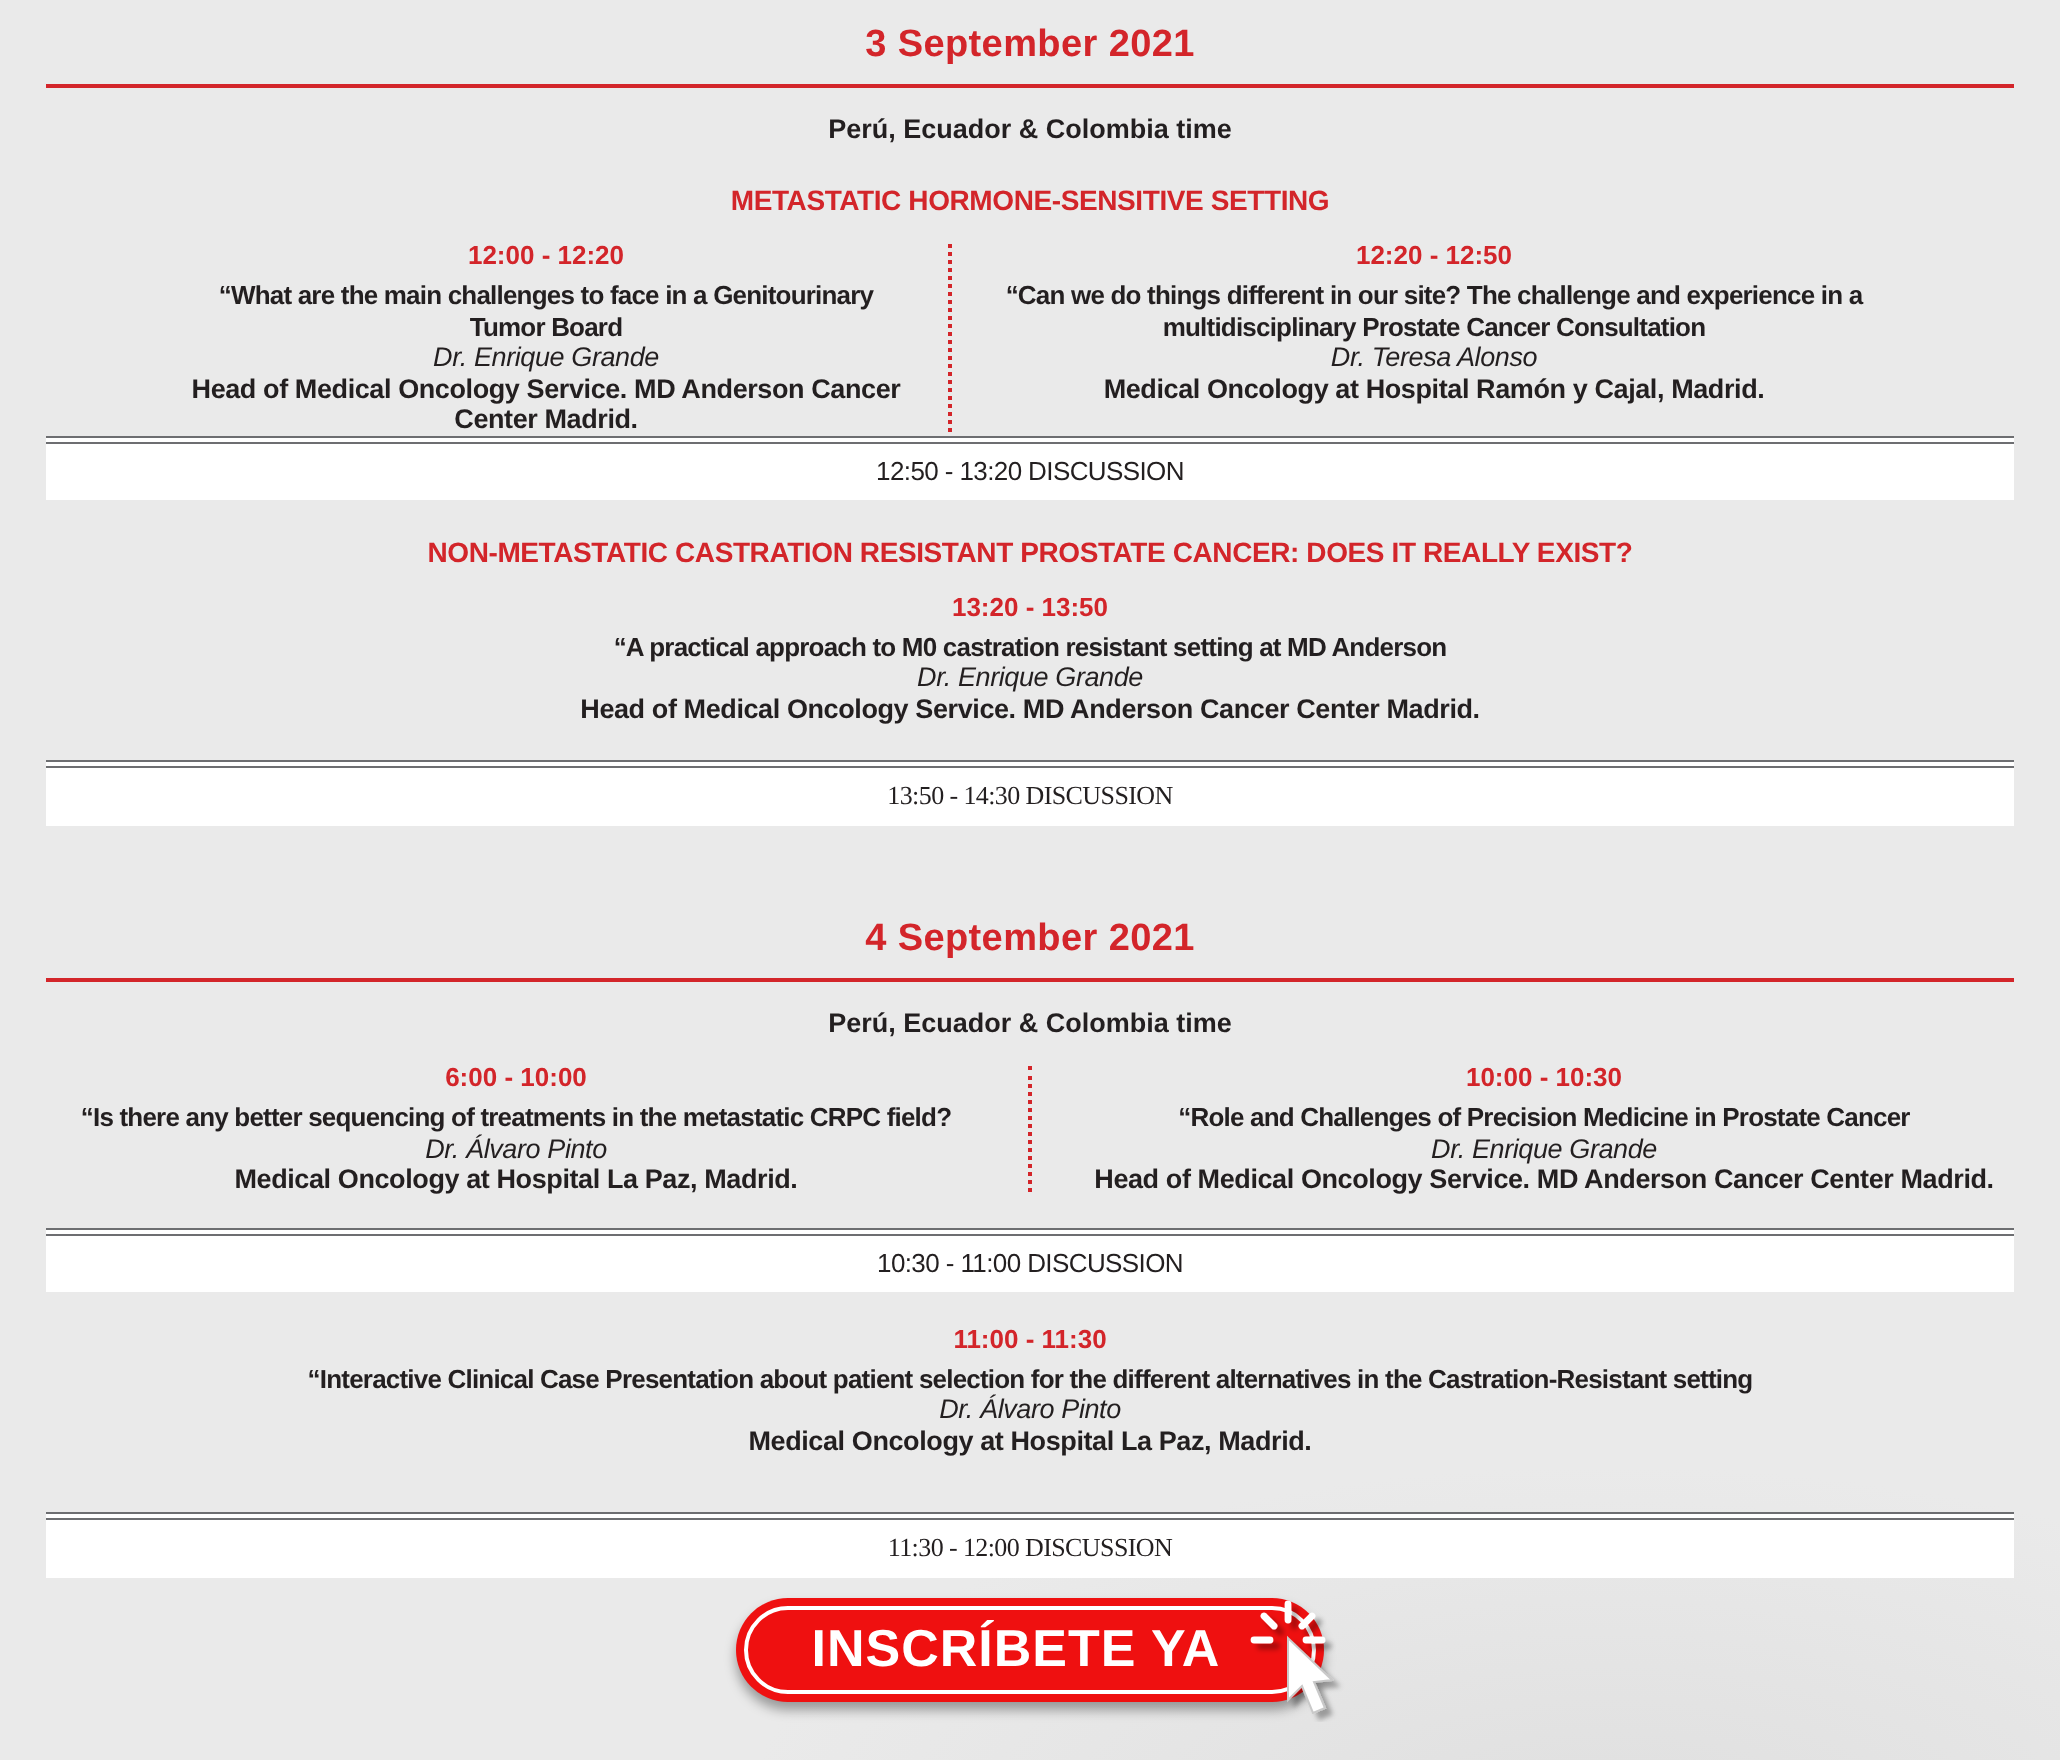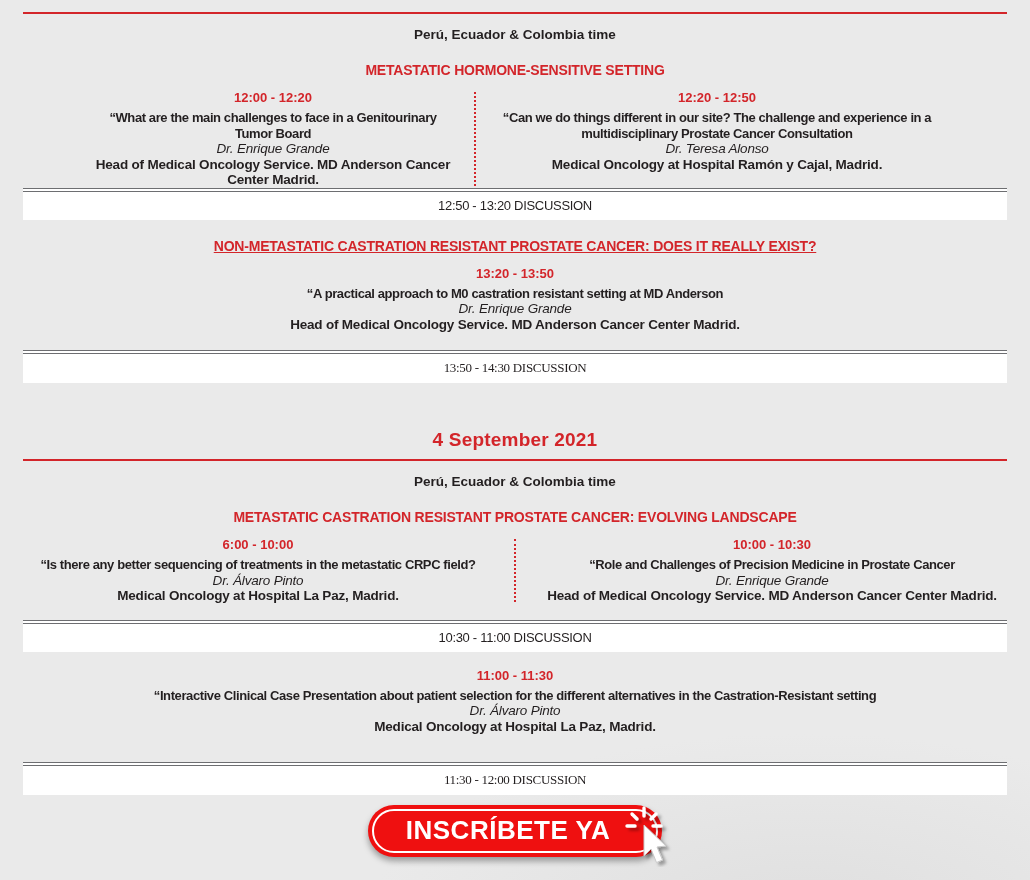--- a/index.html
+++ b/index.html
@@ -78,21 +78,21 @@
     border-top: 4px double #6d6e71;
     background: #ffffff;
     text-align: center;
     font-size: 13px;
     padding: 6px 0 7px;
     letter-spacing: -0.3px;
   }
   .discussion-bar.after-single { margin-top: 18px; font-family: Liberation Serif, serif; }
   .day2 .discussion-bar.after-cols { margin-top: 16px; }
   .day2 .discussion-bar.after-single { margin-top: 28px; }
-  .day1 .section-heading.second { margin-top: 18px; text-decoration: underline; }
+  .day1 .section-heading.second { margin-top: 18px; }
 
   .button-wrap {
     position: relative;
     width: 294px;
     margin: 10px auto 0;
   }
   .register-btn {
     position: relative;
     display: block;
     width: 100%;
@@ -123,20 +123,21 @@
     top: 0;
     pointer-events: none;
   }
 </style>
 </head>
 <body>
 
 <div class="page">
 
   <section class="day day1">
+    <h1 class="day-title">3 September 2021</h1>
     <div class="red-rule"></div>
     <div class="timezone">Perú, Ecuador &amp; Colombia time</div>
 
     <h2 class="section-heading">METASTATIC HORMONE-SENSITIVE SETTING</h2>
 
     <div class="columns columns-day1">
       <div class="col col-left">
         <div class="time">12:00 - 12:20</div>
         <div class="title">“What are the main challenges to face in a Genitourinary Tumor Board</div>
         <div class="speaker">Dr. Enrique Grande</div>
@@ -163,21 +164,20 @@
     </div>
 
     <div class="discussion-bar after-single">13:50 - 14:30 DISCUSSION</div>
   </section>
 
   <section class="day day2">
     <h1 class="day-title">4 September 2021</h1>
     <div class="red-rule"></div>
     <div class="timezone">Perú, Ecuador &amp; Colombia time</div>
 
-    <h2 class="section-heading">METASTATIC CASTRATION RESISTANT PROSTATE CANCER: EVOLVING LANDSCAPE</h2>
 
     <div class="columns columns-day2">
       <div class="col col-left">
         <div class="time">6:00 - 10:00</div>
         <div class="title">“Is there any better sequencing of treatments in the metastatic CRPC field?</div>
         <div class="speaker">Dr. Álvaro Pinto</div>
         <div class="affil">Medical Oncology at Hospital La Paz, Madrid.</div>
       </div>
       <div class="vdivider"></div>
       <div class="col col-right">

